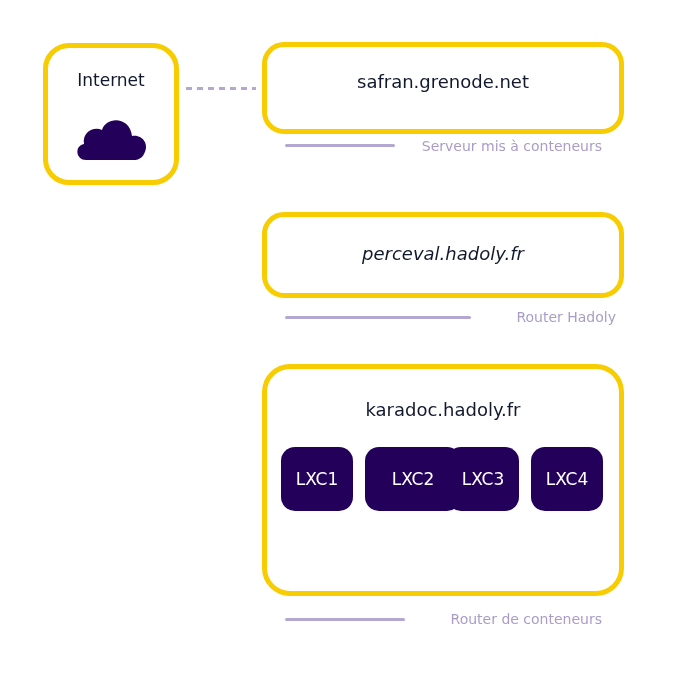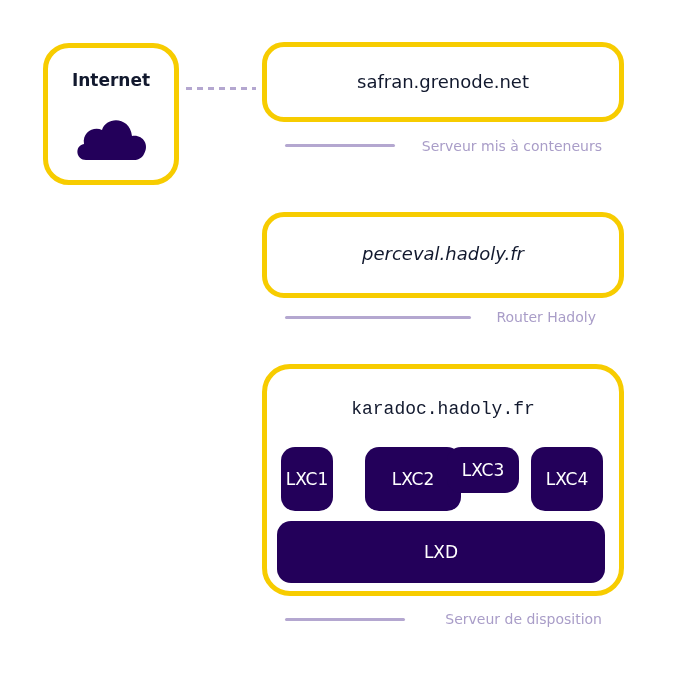--- a/index.html
+++ b/index.html
@@ -11,45 +11,44 @@
           display:flex; align-items:center; justify-content:center; font-size:17px; }
   .caption-line { position:absolute; height:3px; background:#b4a7d0; border-radius:2px; }
   .caption { position:absolute; color:#a99dc8; font-size:14px; text-align:right; line-height:20px; }
   .dash { position:absolute; height:3px;
           background-image:linear-gradient(to right, #b4a7d0 0 6px, transparent 6px 11px);
           background-size:11px 3px; }
 </style>
 </head>
 <body>
 
-<div class="box" style="left:43px;top:43px;width:136px;height:142px;border-radius:26px;font-weight:bold;">
+<div class="box" style="left:43px;top:43px;width:136px;height:142px;border-radius:26px;">
   <div class="node-title" style="top:22px;font-size:17px;">Internet</div>
   <svg width="80" height="48" viewBox="0 0 80 48" style="position:absolute;left:24px;top:66px;">
     <path d="M14 46 C4 46 2 32 12 30 C10 18 22 12 30 16 C34 2 58 2 60 22 C70 20 78 30 72 40 C70 44 66 46 62 46 Z" fill="#23005a"></path>
   </svg>
 </div>
 
 <div class="dash" style="left:186px;top:87px;width:70px;"></div>
 
-<div class="box" style="left:262px;top:42px;width:362px;height:80px;border-radius:22px;">
+<div class="box" style="left:262px;top:42px;width:362px;height:92px;border-radius:22px;">
   <div class="node-title" style="top:24px;">safran.grenode.net</div>
 </div>
 <div class="caption-line" style="left:285px;top:144px;width:110px;"></div>
 <div class="caption" style="right:78px;top:136px;">
   <div>Serveur mis à conteneurs</div>
 </div>
 
 <div class="box" style="left:262px;top:212px;width:362px;height:86px;border-radius:22px;font-style:italic;">
   <div class="node-title" style="top:26px;">perceval.hadoly.fr</div>
 </div>
 <div class="caption-line" style="left:285px;top:316px;width:186px;"></div>
-<div class="caption" style="right:84px;top:307px;">Router Hadoly</div>
+<div class="caption" style="right:64px;top:307px;">Router Hadoly</div>
 
 <div class="box" style="left:262px;top:364px;width:362px;height:232px;border-radius:28px;">
-  <div class="node-title" style="top:30px;font-family:Liberation Mono, monospace;">karadoc.hadoly.fr</div>
-  <div class="dark" style="left:14px;top:78px;width:52px;height:64px;">LXC1</div>
+  <div class="node-title" style="top:30px;">karadoc.hadoly.fr</div>
+  <div class="dark" style="left:14px;top:78px;width:72px;height:64px;">LXC1</div>
   <div class="dark" style="left:98px;top:78px;width:96px;height:64px;">LXC2</div>
-  <div class="dark" style="left:180px;top:78px;width:72px;height:46px;">LXC3</div>
+  <div class="dark" style="left:180px;top:78px;width:72px;height:64px;">LXC3</div>
   <div class="dark" style="left:264px;top:78px;width:72px;height:64px;">LXC4</div>
-  <div class="dark" style="left:10px;top:152px;width:328px;height:62px;">LXD</div>
 </div>
 <div class="caption-line" style="left:285px;top:618px;width:120px;"></div>
-<div class="caption" style="right:78px;top:609px;">Serveur de disposition</div>
+<div class="caption" style="right:78px;top:609px;">Router de conteneurs</div>
 
 </body></html>

